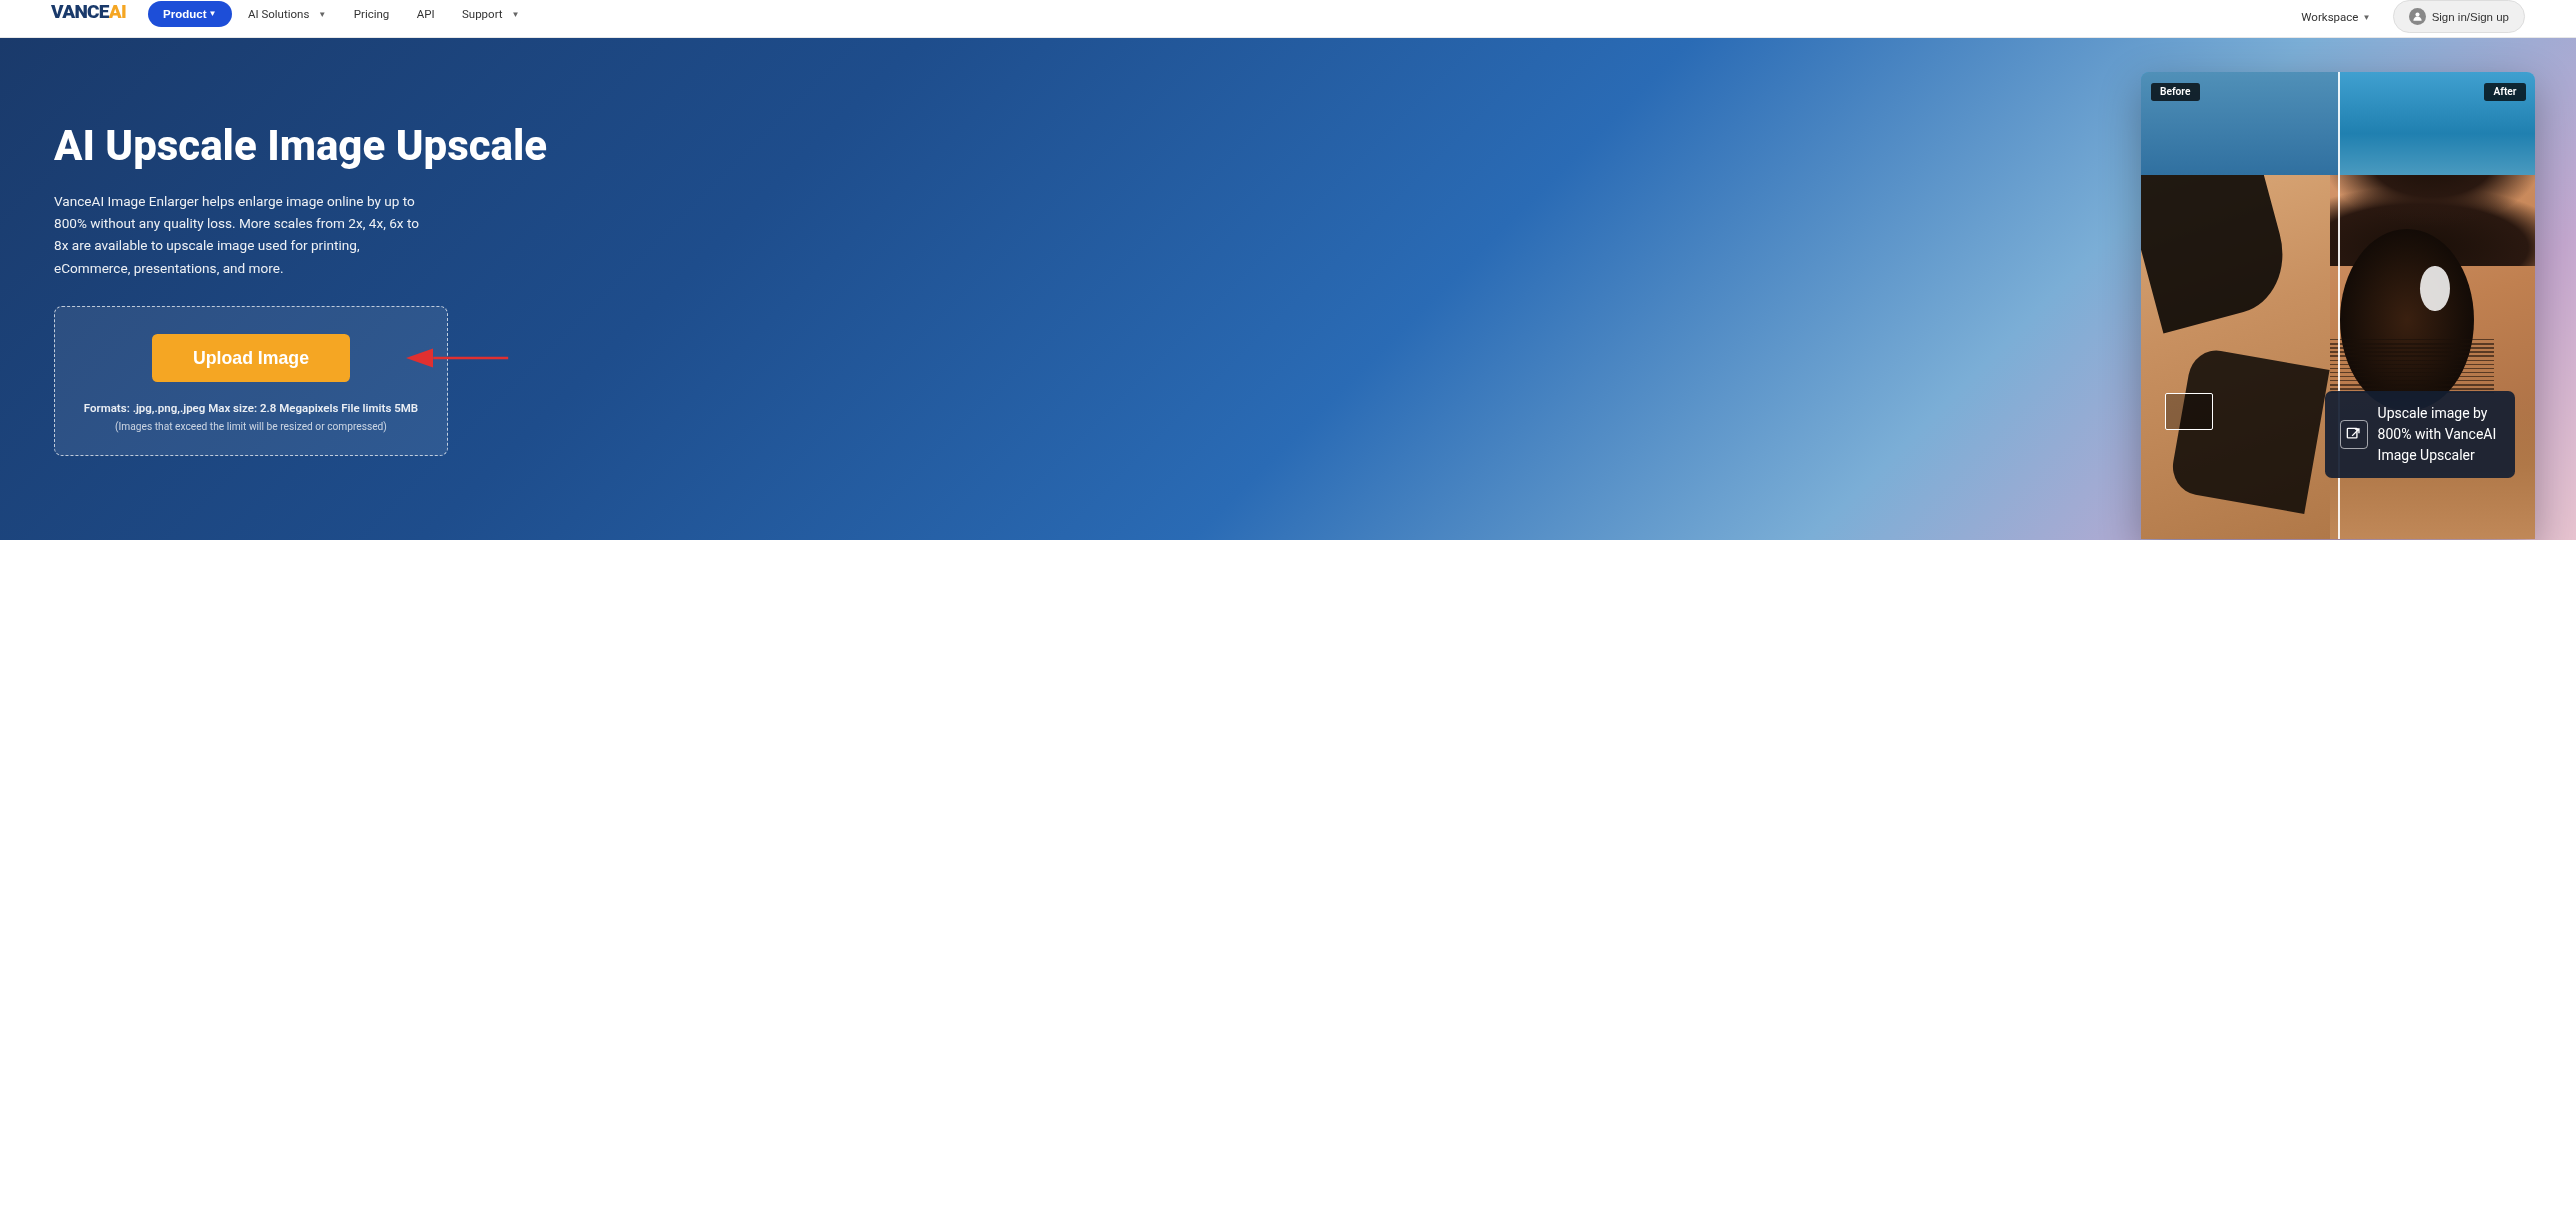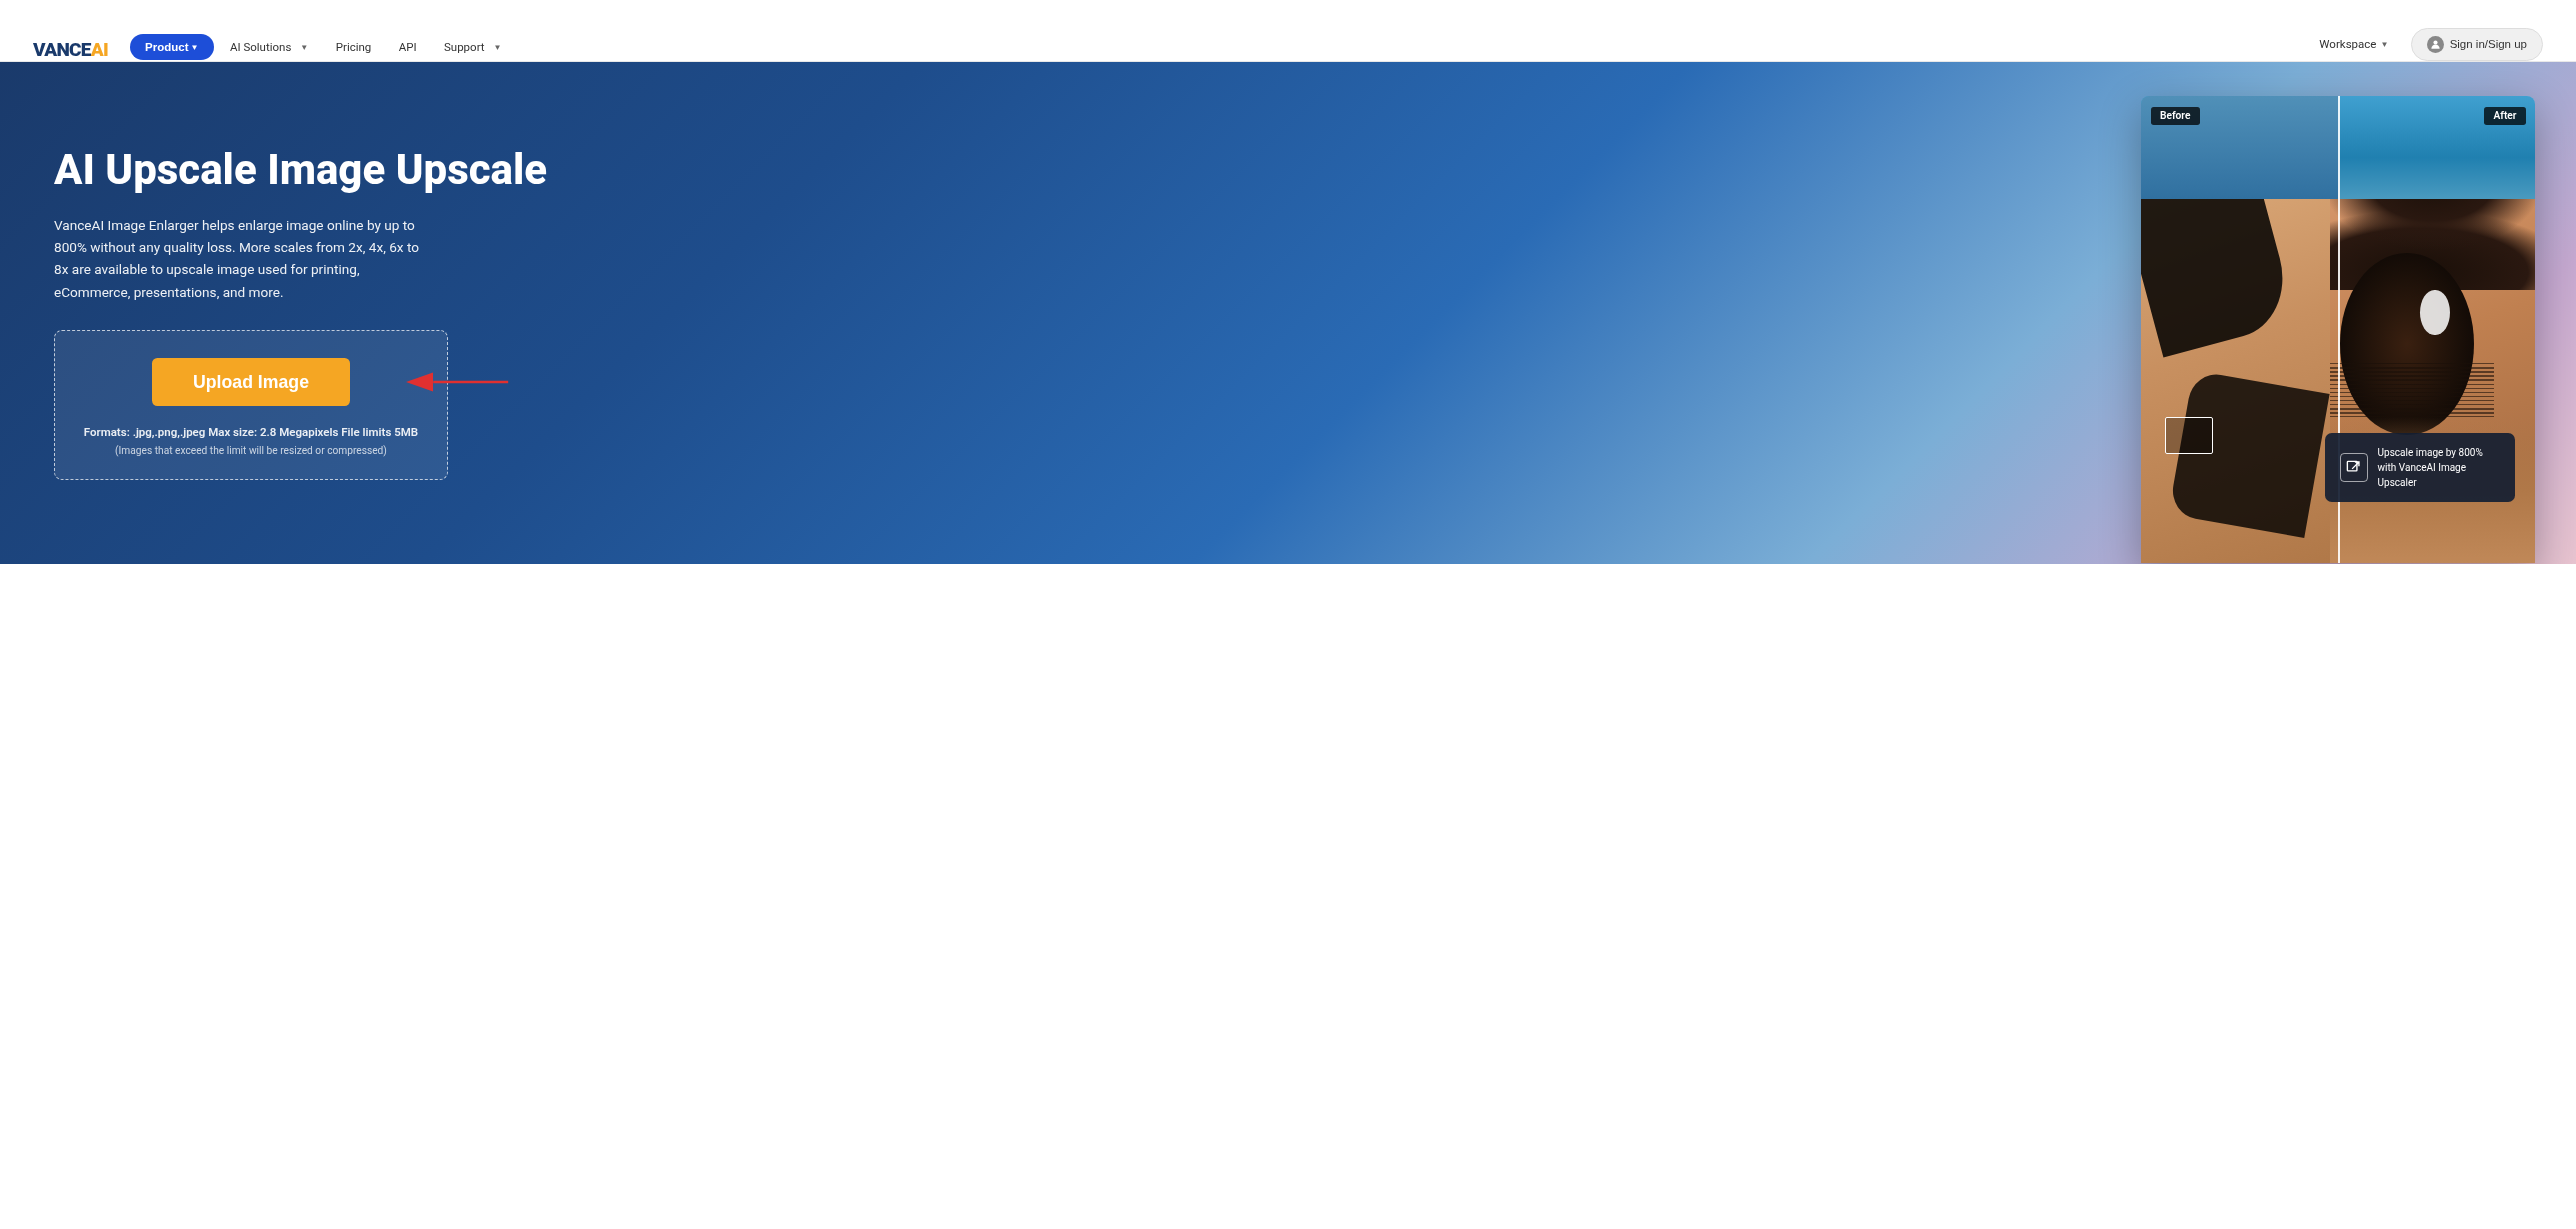--- a/index.html
+++ b/index.html
@@ -1,23 +1,23 @@
 <!DOCTYPE html>
 <html style="font-size:11px"><head>
   <meta charset="utf-8">
   <style>
     * { margin: 0; padding: 0; box-sizing: border-box; }
     body { font-family: -apple-system, BlinkMacSystemFont, 'Segoe UI', Roboto, sans-serif; overflow-x: hidden; }
 
     
     .navbar {
       display: flex;
-      align-items: flex-end;
-      padding: 0 33px;
-      height: 62px;
+      align-items: flex-start;
+      padding: 0 51px;
+      height: 38px;
       background: #fff;
       border-bottom: 0.7px solid #e8e8e8;
       position: relative;
       z-index: 10;
     }
     .logo-container {
       display: flex;
       align-items: center;
       margin-right: 22px;
     }
@@ -207,21 +207,21 @@
       right: 20.4px;
       background: rgba(20,30,50,0.92);
       color: #fff;
       border-radius: 6.8px;
       padding: 12.2px 15px;
       max-width: 190px;
       display: flex;
       align-items: center;
       gap: 9.5px;
       z-index: 10;
-      font-size: 10px;
+      font-size: 14px;
       line-height: 1.5;
     }
     .tooltip-icon {
       width: 28.5px;
       height: 28.5px;
       border: 1.4px solid rgba(255,255,255,0.6);
       border-radius: 4.1px;
       display: flex;
       align-items: center;
       justify-content: center;

